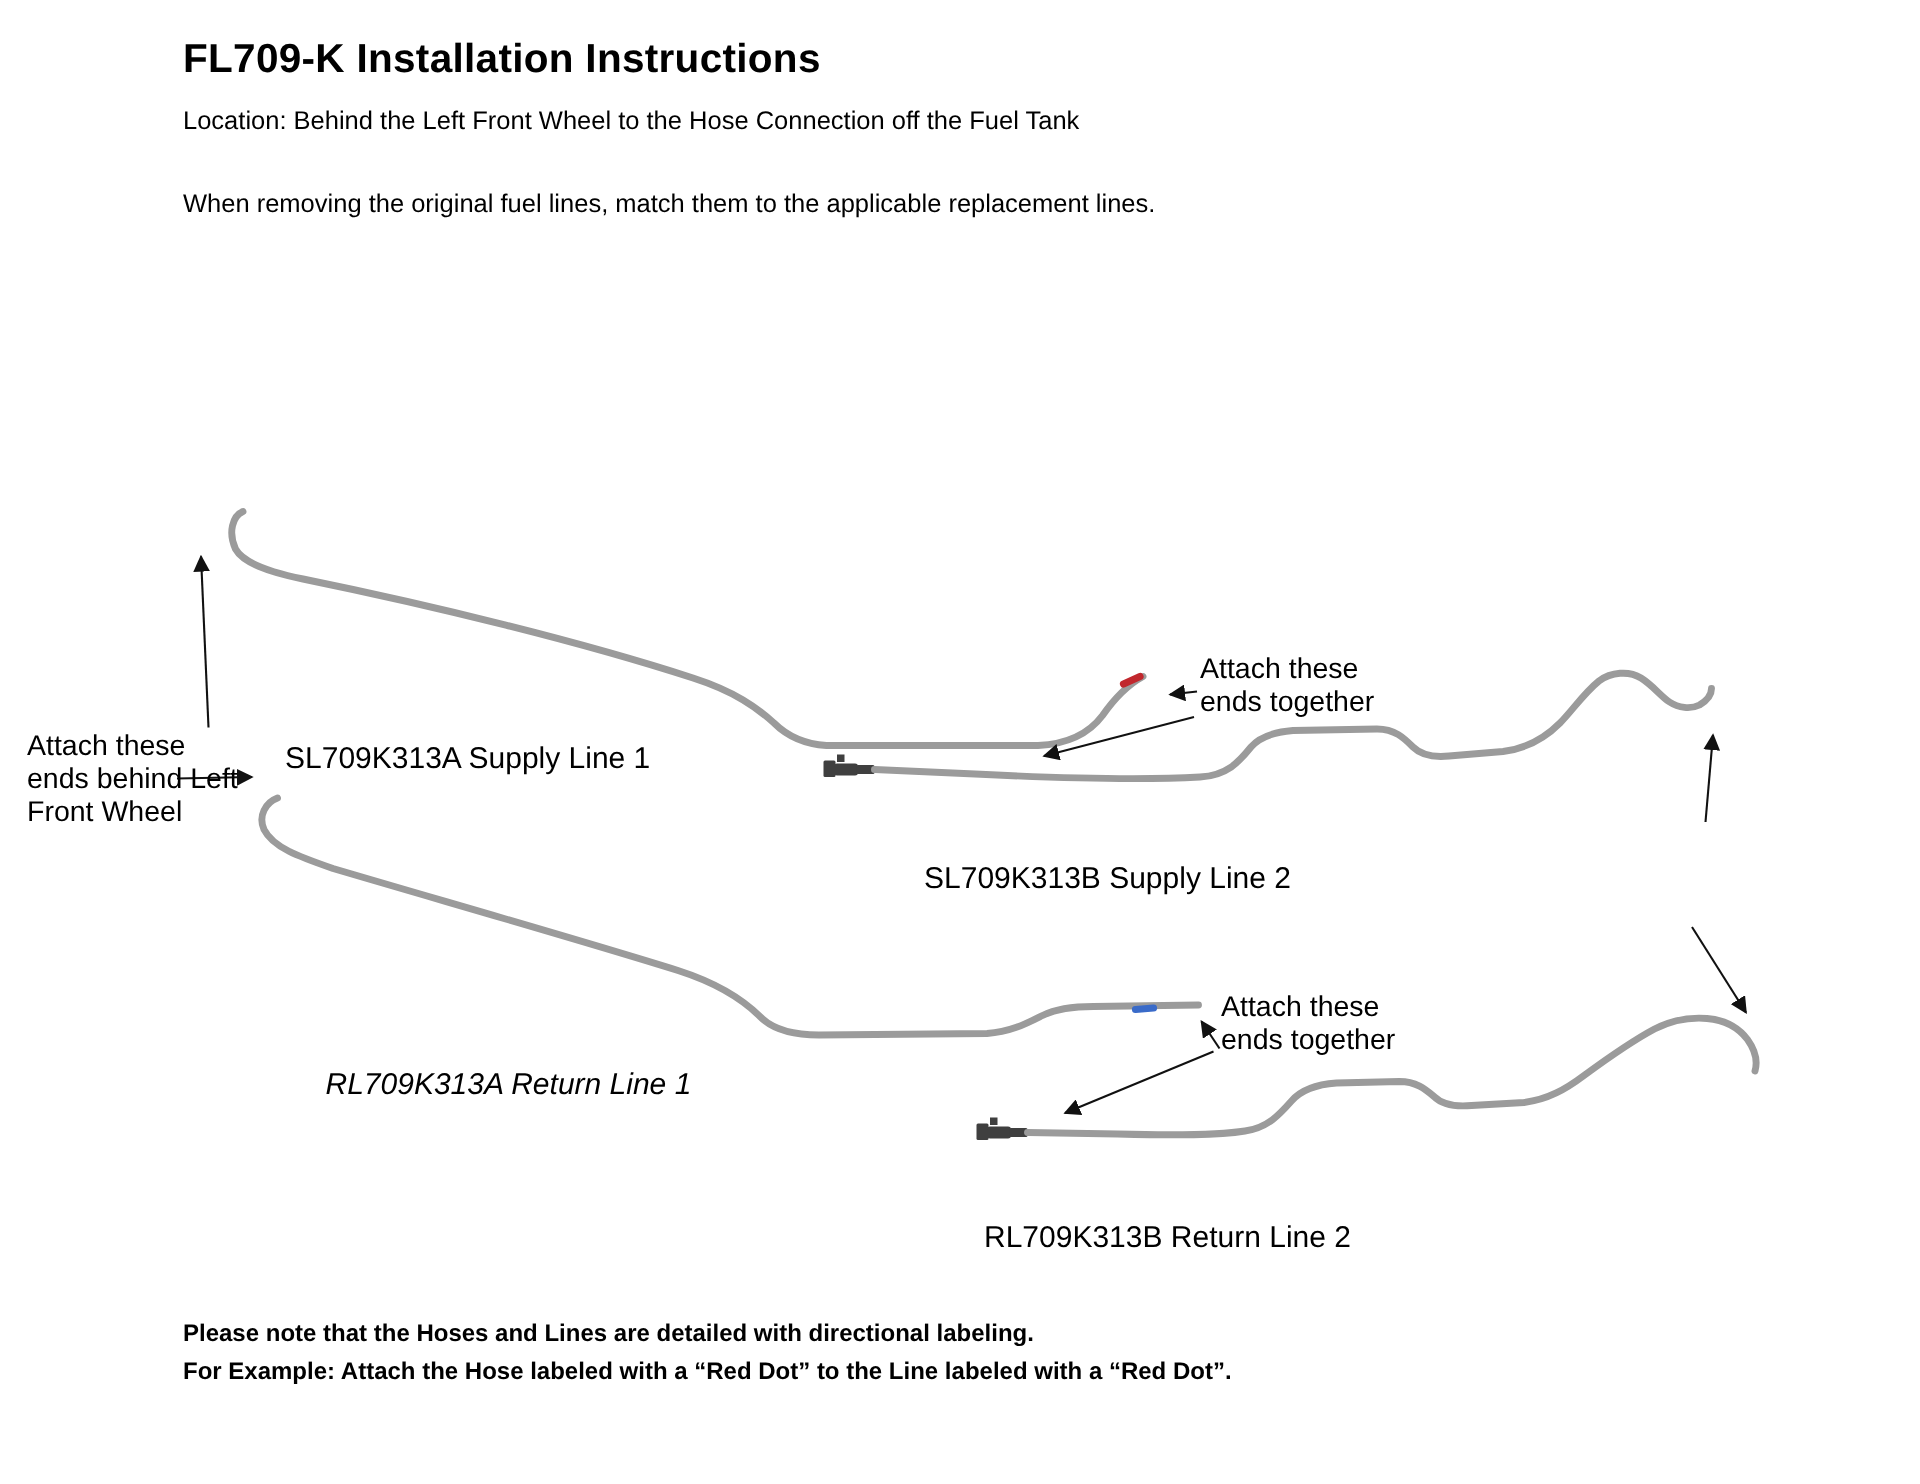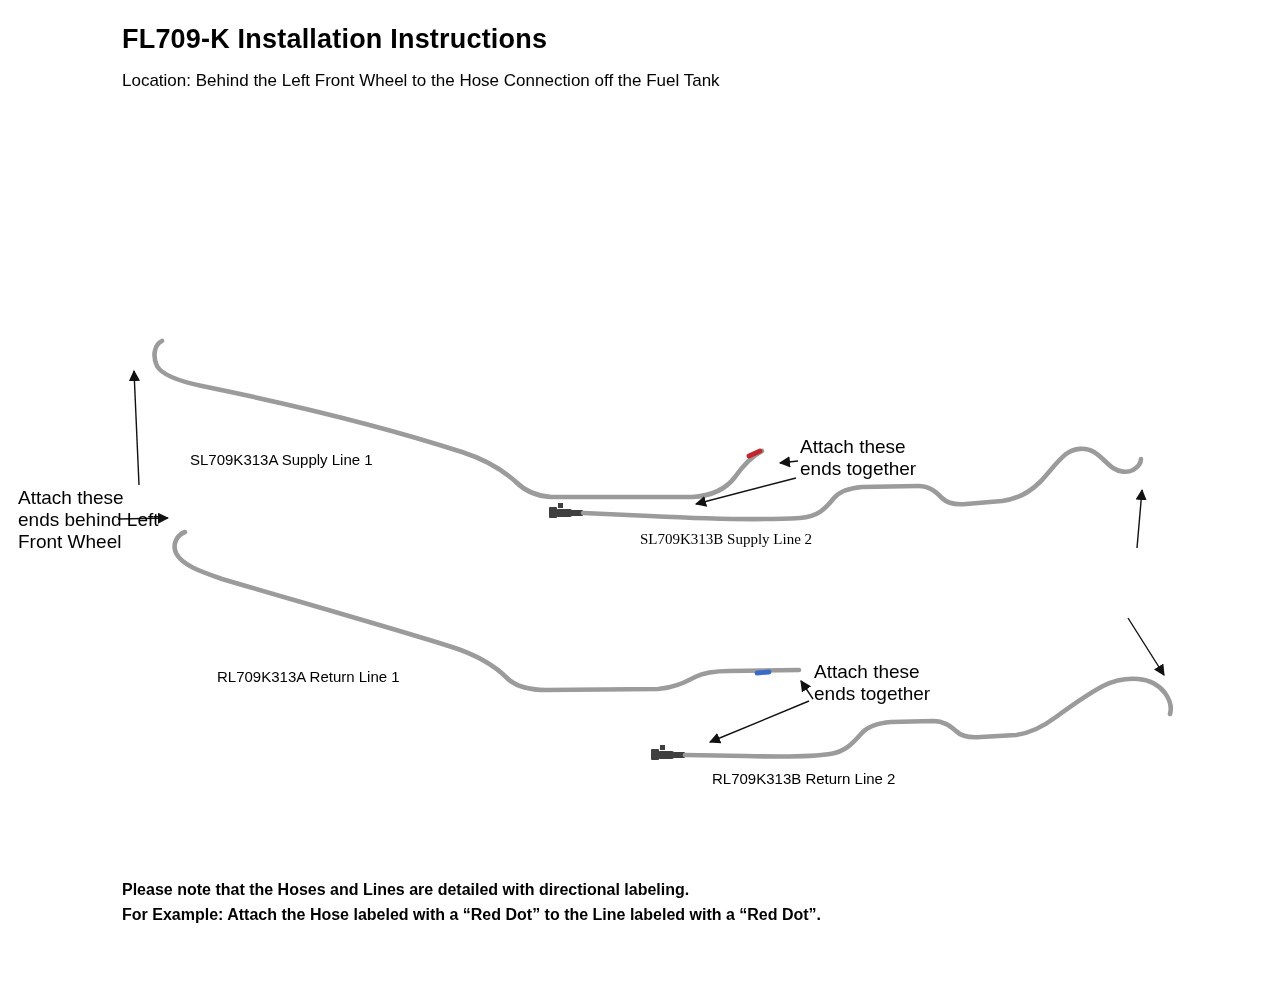--- a/index.html
+++ b/index.html
@@ -3,35 +3,36 @@
 <meta charset="utf-8">
 <style>
   html,body { margin:0; padding:0; background:#ffffff; }
   .page {
     position:relative; width:1280px; height:989px; background:#ffffff;
     font-family:"Liberation Sans", sans-serif; color:#000; overflow:hidden;
   }
   .abs { position:absolute; }
   .title { font-size:27px; font-weight:bold; letter-spacing:0.2px; }
   .subhead { font-size:17px; font-weight:normal; }
-  .lbl { font-size:15px; white-space:nowrap; }
+  .lbl { font-size:20px; white-space:nowrap;margin-top:44px; }
   .ann { font-size:19px; line-height:22px; white-space:pre-line; }
   .footer-note { font-size:16px; font-weight:bold; line-height:25px; white-space:nowrap; }
   svg.diagram { position:absolute; left:0; top:0; }
   .tube { fill:none; stroke-width:4.6; stroke-linecap:round; stroke-linejoin:round; }
   .dot  { fill:none; stroke-width:4.8; stroke-linecap:round; }
   .arrow { stroke:#111; stroke-width:1.4; fill:none; }
 </style>
 </head>
 <body>
 
 <div class="page">
 
   <div class="abs title" style="left:122px; top:24px;">FL709-K Installation Instructions</div>
   <div class="abs subhead" style="left:122px; top:71px;">Location: Behind the Left Front Wheel to the Hose Connection off the Fuel Tank</div>
+  <div class="abs subhead" style="left:122px; top:126px;">When removing the original fuel lines, match them to the applicable replacement lines.</div>
 
   <svg class="diagram" width="1280" height="989" viewBox="0 0 1280 989">
     <defs>
       <marker id="arrowhead" viewBox="0 0 10 10" refX="9" refY="5" markerWidth="8" markerHeight="8" orient="auto">
         <path d="M0,0 L10,5 L0,10 z" fill="#111"></path>
       </marker>
     </defs>
 
     <path class="tube" d="M 162,341 C 155,344 152,355 157,366 C 162,375 178,381 202,386
              C 290,404 388,428 462,452 C 490,461 505,472 516,482
@@ -79,23 +80,23 @@
     <path class="arrow" marker-end="url(#arrowhead)" d="M 118,519 L 168,518"></path>
     <path class="arrow" marker-end="url(#arrowhead)" d="M 798,461 L 780,463"></path>
     <path class="arrow" marker-end="url(#arrowhead)" d="M 796,478 L 696,504"></path>
     <path class="arrow" marker-end="url(#arrowhead)" d="M 813,699 L 801,681"></path>
     <path class="arrow" marker-end="url(#arrowhead)" d="M 809,701 L 710,742"></path>
     <path class="arrow" marker-end="url(#arrowhead)" d="M 1137,548 L 1142,490"></path>
     <path class="arrow" marker-end="url(#arrowhead)" d="M 1128,618 L 1164,675"></path>
   </svg>
 
   <div class="abs lbl" style="left:190px; top:451px;">SL709K313A Supply Line 1</div>
-  <div class="abs lbl" style="left:640px; top:531px;font-family:Liberation Serif, serif;">SL709K313B Supply Line 2</div>
-  <div class="abs lbl" style="left:217px; top:668px;">RL709K313A Return Line 1</div>
-  <div class="abs lbl" style="left:712px; top:770px;text-align:right;">RL709K313B Return Line 2</div>
+  <div class="abs lbl" style="left:616px; top:531px;">SL709K313B Supply Line 2</div>
+  <div class="abs lbl" style="left:217px; top:668px;font-style:italic;">RL709K313A Return Line 1</div>
+  <div class="abs lbl" style="left:656px; top:770px;text-align:right;">RL709K313B Return Line 2</div>
 
   <div class="abs ann" style="left:18px; top:487px;">Attach these
 ends behind Left
 Front Wheel</div>
   <div class="abs ann" style="left:800px; top:436px;">Attach these
 ends together</div>
   <div class="abs ann" style="left:814px; top:661px;">Attach these
 ends together</div>
 
   <div class="abs footer-note" style="left:122px; top:877px;">Please note that the Hoses and Lines are detailed with directional labeling.</div>

